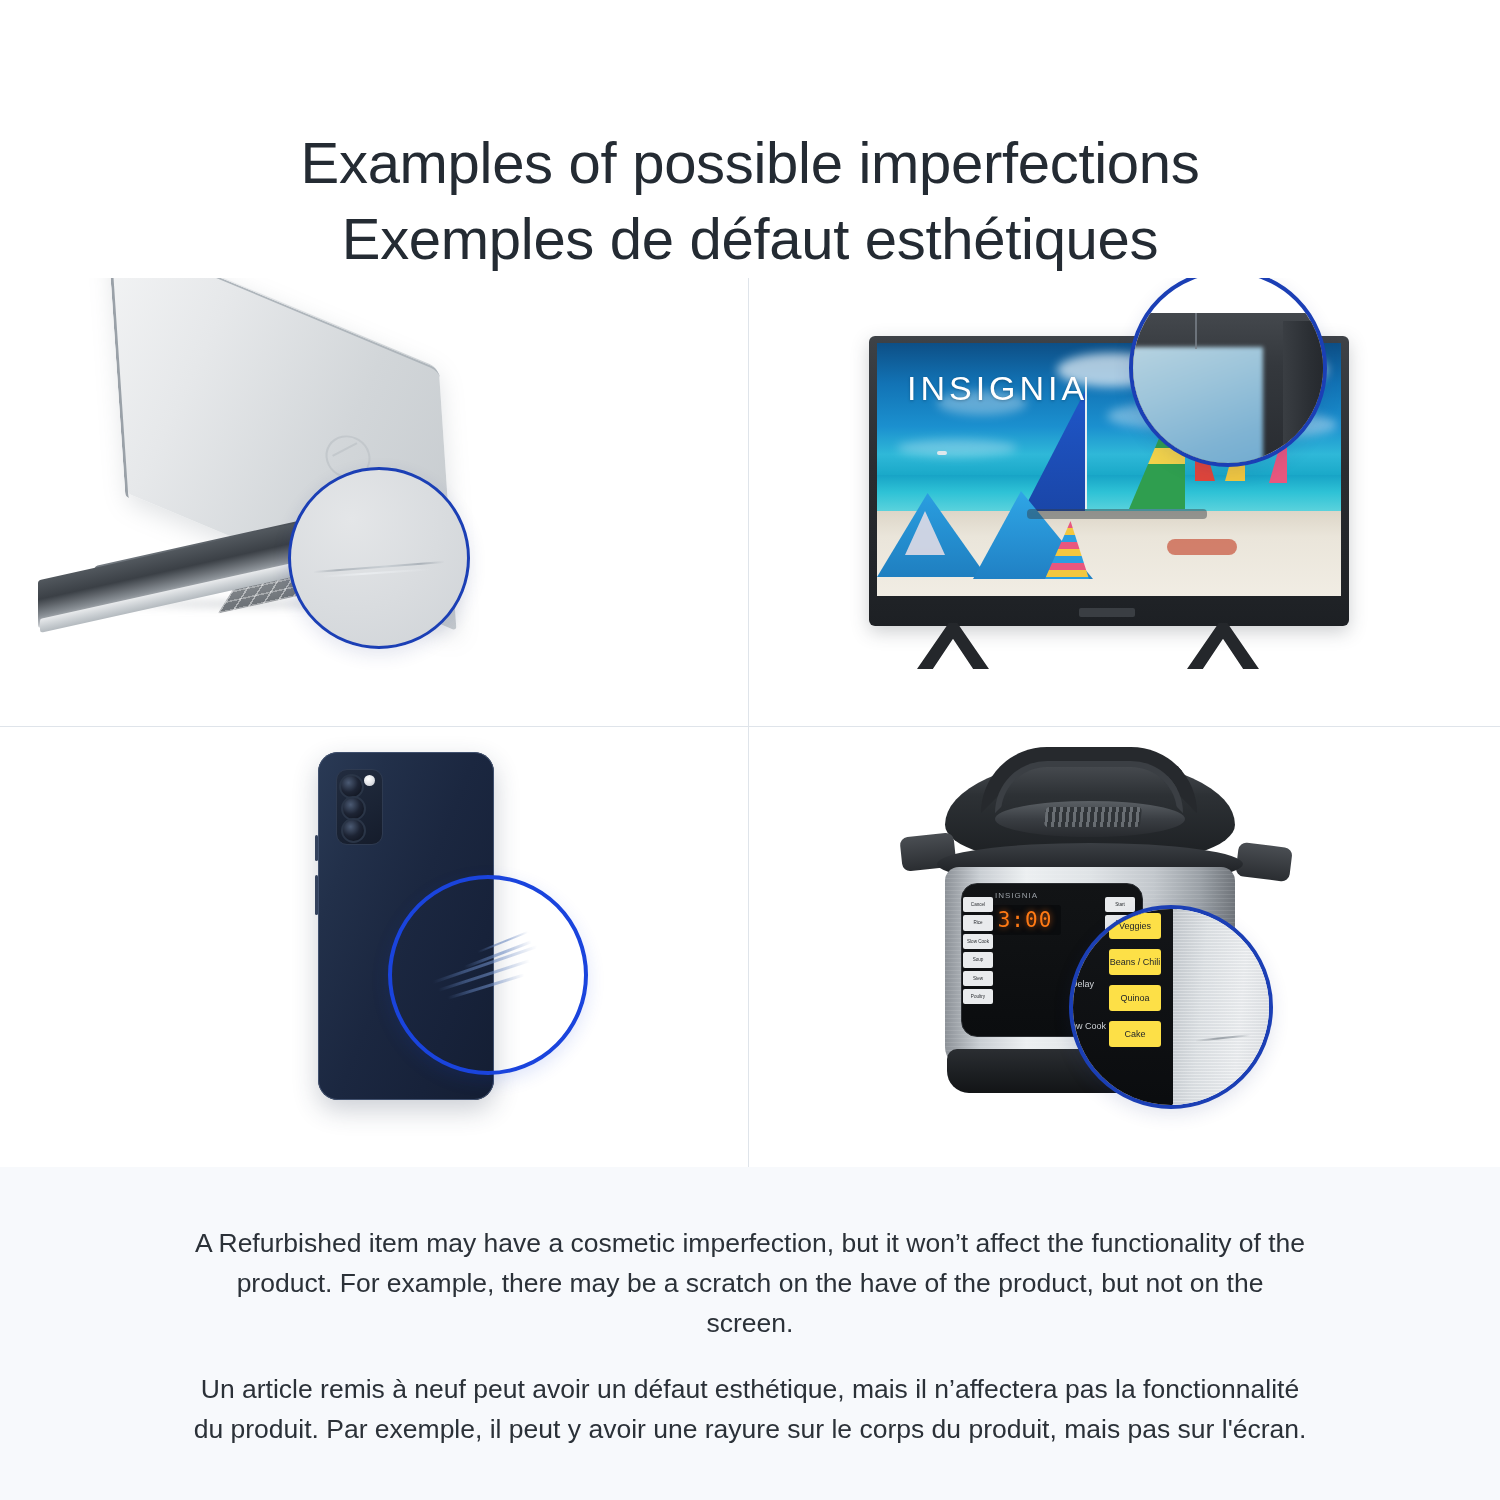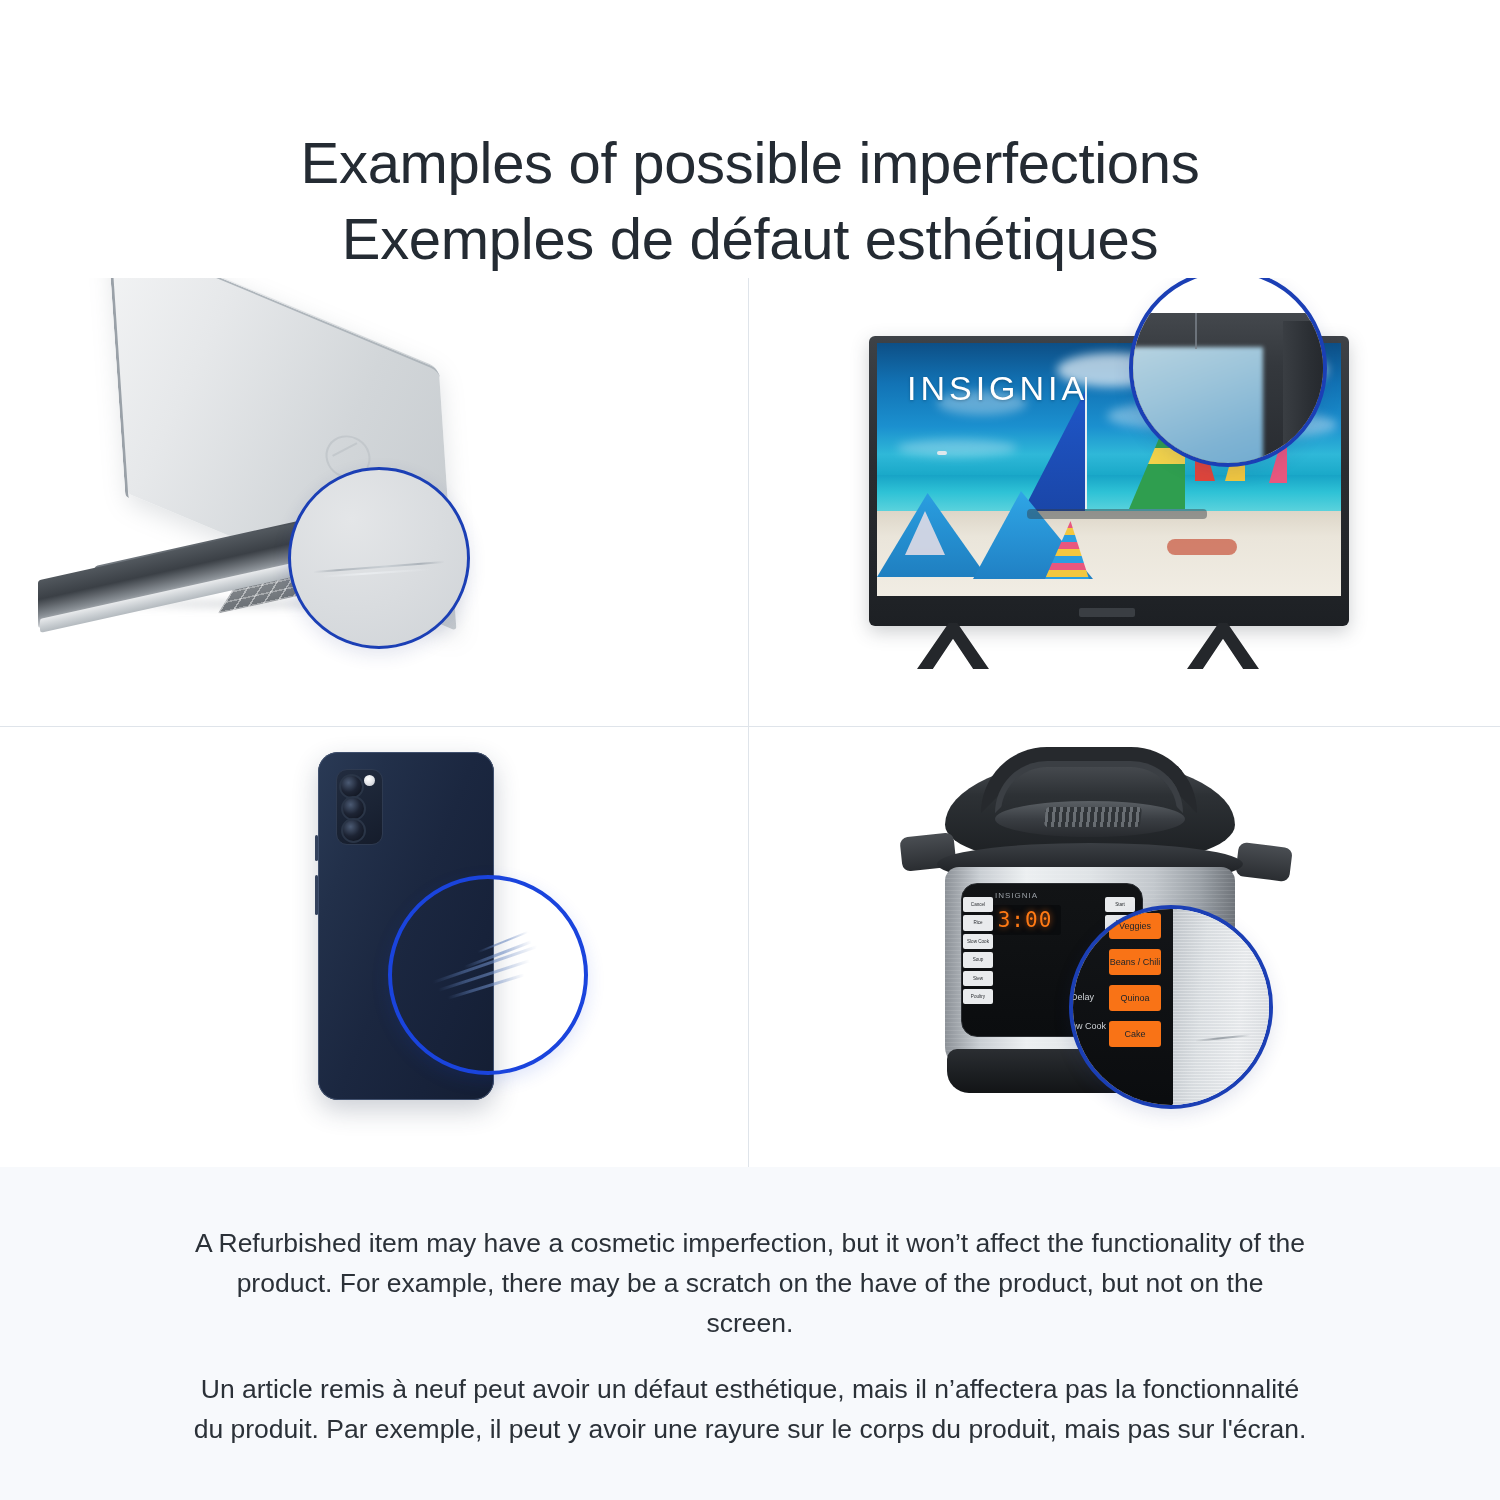--- a/index.html
+++ b/index.html
@@ -527,21 +527,21 @@
     background: linear-gradient(95deg,#c3c8cd 0%,#dfe3e6 22%,#eef0f2 46%,#dcdfe3 70%,#c6cbd0 100%);
   }
   .mag-pc-steel-grain {
     position: absolute;
     left: 100px; top: -20px;
     width: 150px; height: 240px;
     background: repeating-linear-gradient(0deg, rgba(255,255,255,.22) 0 1px, rgba(150,156,163,.10) 1px 3px);
   }
   .mag-pc-btn {
     position: absolute;
-    background: #f97316;
+    background: #fde047;
     border-radius: 3px;
     color: #22262a;
     font-size: 9px;
     line-height: 10px;
     text-align: center;
     display: flex; align-items: center; justify-content: center;
     width: 52px; height: 26px;
   }
   .mag-pc-lbl {
     position: absolute;
@@ -696,21 +696,21 @@
 
         <div class="mag-pc">
           <div class="mag-pc-panel"></div>
           <div class="mag-pc-steel"></div>
           <div class="mag-pc-steel-grain"></div>
 
           <div class="mag-pc-btn" style="left:36px;top:4px;">Veggies</div>
           <div class="mag-pc-btn" style="left:36px;top:40px;">Beans / Chili</div>
           <div class="mag-pc-btn" style="left:36px;top:76px;">Quinoa</div>
           <div class="mag-pc-btn" style="left:36px;top:112px;">Cake</div>
-          <div class="mag-pc-lbl" style="left:-2px;top:70px;margin-top:13px;">Delay</div>
+          <div class="mag-pc-lbl" style="left:-2px;top:70px;">Delay</div>
           <div class="mag-pc-lbl" style="left:-10px;top:112px;">Slow Cook</div>
 
           <div class="mag-pc-scratch"></div>
         </div>
       </div>
     </div>
 
     <div class="vline"></div>
     <div class="hline"></div>
   </div>

